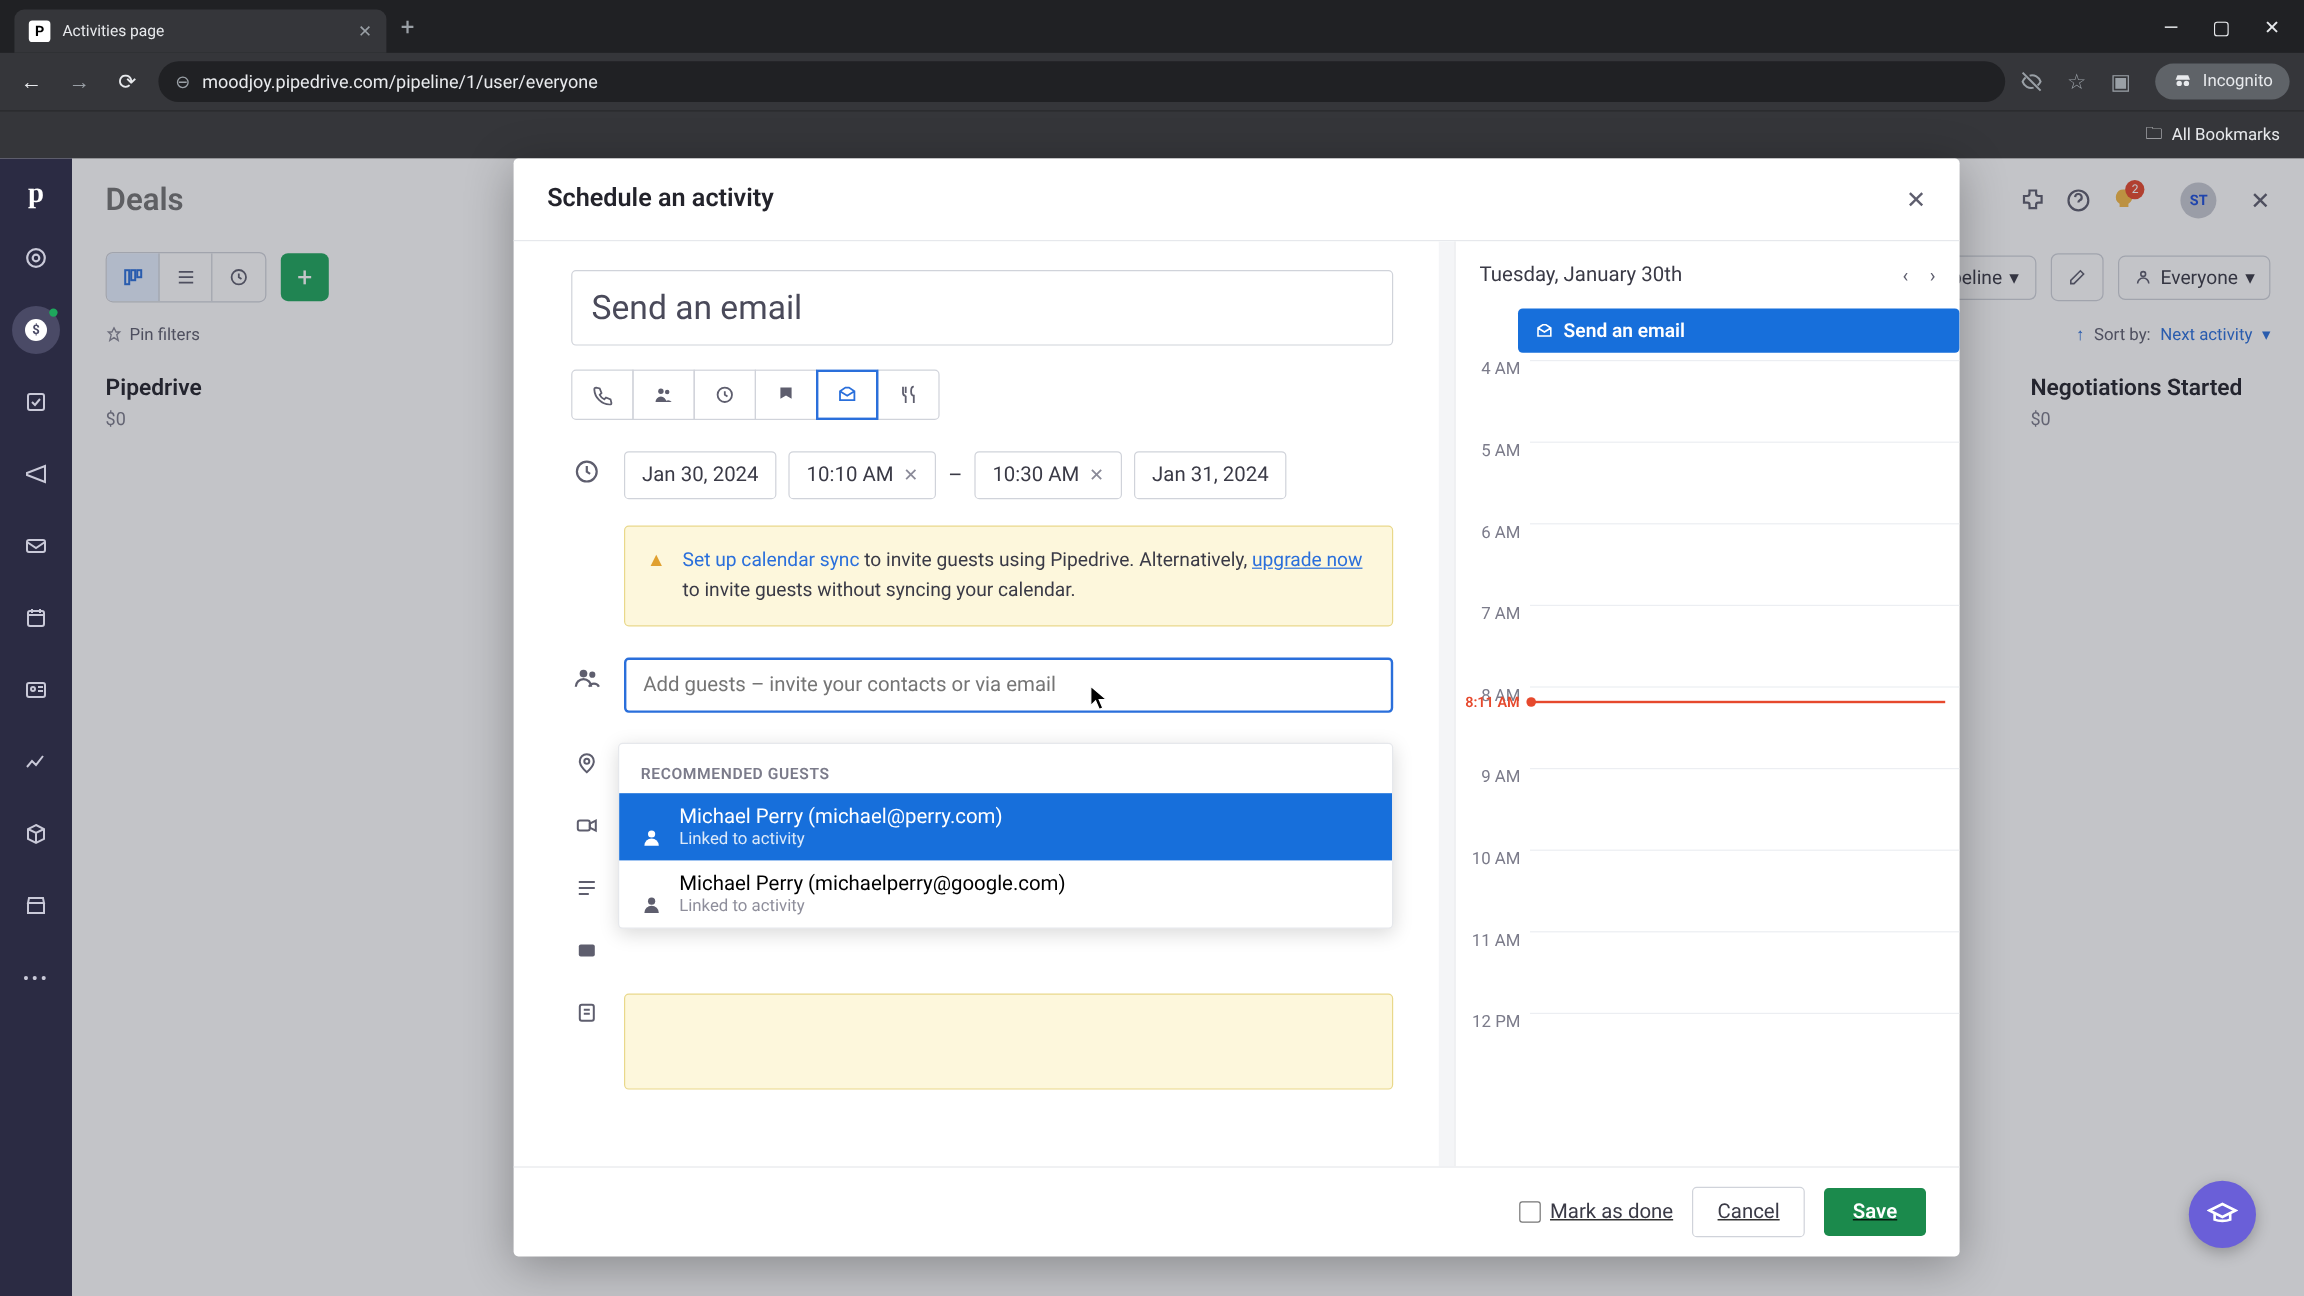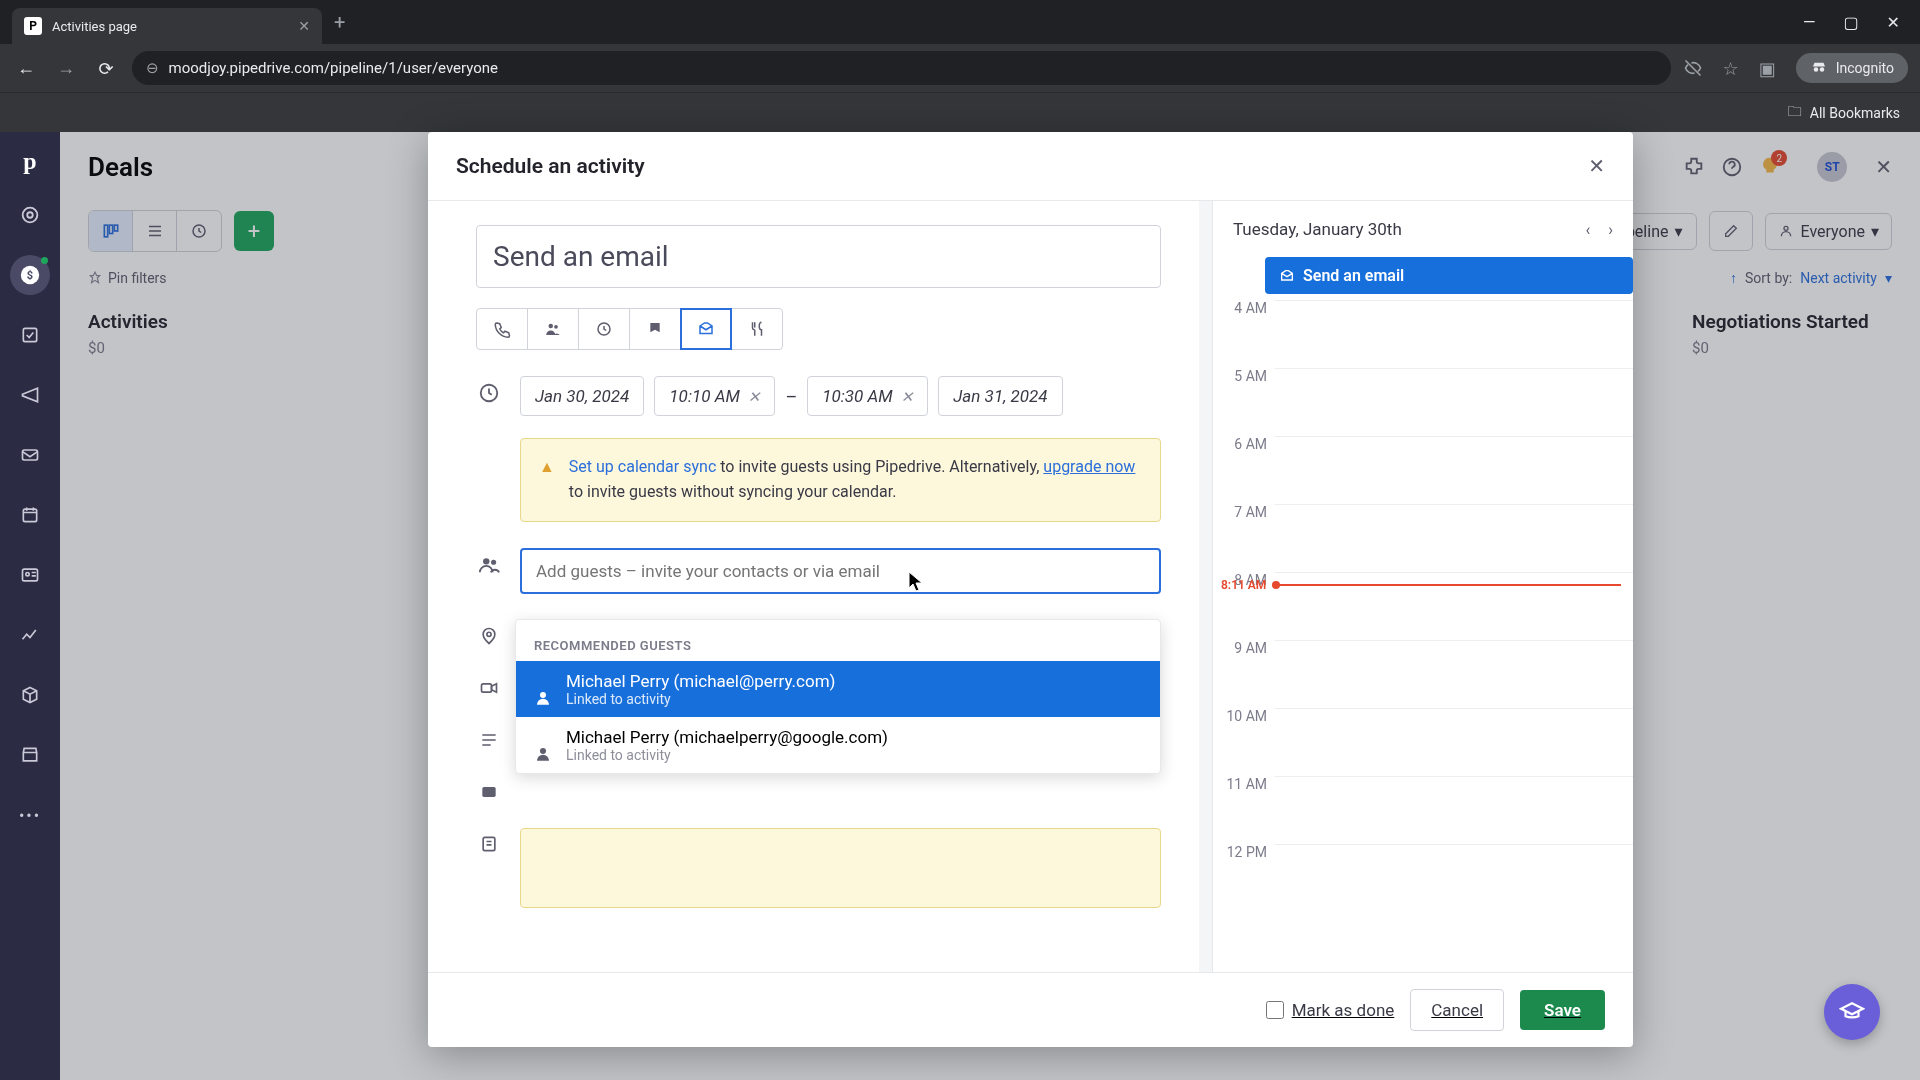--- a/index.html
+++ b/index.html
@@ -27,21 +27,21 @@
 
 .app { position: relative; height: 948px; background: #fff; display: flex; }
 .left-nav { width: 60px; background: #2b2b43; display: flex; flex-direction: column; align-items: center; padding-top: 16px; gap: 20px; }
 .left-nav .logo { color: #fff; font-weight: bold; font-size: 24px; font-family: Georgia, serif; }
 .nav-item { width: 40px; height: 40px; display: flex; align-items: center; justify-content: center; color: #c9c9d8; border-radius: 50%; position: relative; }
 .nav-item.active { background: #4a4a66; }
 .nav-item .dot { position: absolute; top: 2px; right: 2px; width: 7px; height: 7px; background: #1ea75c; border-radius: 50%; }
 
 .main { flex: 1; position: relative; padding: 20px 28px; }
 .deals-head { display: flex; align-items: center; gap: 16px; }
-.deals-head h1 { font-size: 26px; font-weight: 600; color: #000000; }
+.deals-head h1 { font-size: 26px; font-weight: 600; color: #737373; }
 .head-actions { margin-left: auto; display: flex; gap: 16px; align-items: center; color: #5e5e6e; font-size: 18px; }
 .help-badge { position: relative; }
 .help-badge .red { position: absolute; top: -6px; right: -6px; background: #e6492d; color: #fff; border-radius: 50%; width: 16px; height: 16px; font-size: 10px; display: flex; align-items: center; justify-content: center; }
 .user-av { width: 30px; height: 30px; border-radius: 50%; background: #c7c9d1; color: #1d4ed8; display: flex; align-items: center; justify-content: center; font-size: 12px; font-weight: 700; margin-left: 20px; }
 .close-x { color: #5e5e6e; font-size: 20px; margin-left: 12px; }
 
 .toolbar-row { display: flex; align-items: center; margin-top: 28px; gap: 12px; }
 .seg-group { display: flex; border: 1px solid #d0d3da; border-radius: 6px; overflow: hidden; }
 .seg-btn { width: 44px; height: 40px; display: flex; align-items: center; justify-content: center; color: #5e5e6e; border-right: 1px solid #d0d3da; }
 .seg-btn:last-child { border-right: none; }
@@ -76,21 +76,21 @@
 .type-row { display: flex; margin-top: 20px; }
 .type-btn { width: 52px; height: 42px; border: 1px solid #d0d3da; display: flex; align-items: center; justify-content: center; color: #5e5e6e; margin-left: -1px; }
 .type-btn:first-child { border-radius: 4px 0 0 4px; margin-left: 0; }
 .type-btn:last-child { border-radius: 0 4px 4px 0; }
 .type-btn.sel { border: 2px solid #2a6fdb; color: #2a6fdb; z-index: 1; }
 
 .row { display: flex; margin-top: 26px; gap: 18px; }
 .row-icon { width: 26px; color: #5e5e6e; font-size: 20px; display: flex; justify-content: center; padding-top: 6px; }
 .row-body { flex: 1; }
 .dt-group { display: flex; align-items: center; gap: 10px; }
-.date-pill { border: 1px solid #d0d3da; border-radius: 4px; padding: 9px 14px; font-size: 17px; color: #3a3a46; display: flex; gap: 8px; align-items: flex-end; font-style: italic; }
+.date-pill { border: 1px solid #d0d3da; border-radius: 4px; padding: 9px 14px; font-size: 17px; color: #3a3a46; display: flex; gap: 8px; align-items: center; }
 .date-pill .dx { color: #8a8a98; font-size: 15px; }
 .dash { color: #3a3a46; font-size: 18px; }
 
 .warn-box { border: 1px solid #e9d88a; background: #fdf7dc; border-radius: 4px; padding: 16px 18px; display: flex; gap: 14px; font-size: 16px; line-height: 1.55; color: #3a3a46; }
 .warn-box .wi { color: #e0a030; }
 .link { color: #2a6fdb; cursor: pointer; }
 .ul { text-decoration: underline; }
 
 .guest-input { width: 100%; border: 2px solid #2a6fdb; border-radius: 4px; padding: 11px 14px; font-size: 17px; color: #3a3a46; outline: none; }
 .suggest { position: absolute; left: 87px; right: 38px; top: 418px; background: #fff; border: 1px solid #e6e8ec; box-shadow: 0 4px 16px rgba(0,0,0,0.15); border-radius: 4px; padding: 10px 0 0 0; z-index: 5; }
@@ -320,21 +320,21 @@
       <div class="sort-box">
         <span style="color:#2a6fdb">↑</span>
         <span>Sort by:</span>
         <span class="sort-link">Next activity</span>
         <span style="color:#2a6fdb">▾</span>
       </div>
     </div>
 
     <div class="stage-row">
       <div class="stage">
-        <h3>Activities</h3>
+        <h3>Pipedrive</h3>
         <div class="amt">$0</div>
       </div>
       <div class="stage">
         <h3>Negotiations Started</h3>
         <div class="amt">$0</div>
       </div>
     </div>
 
     <div class="dim"></div>
 

